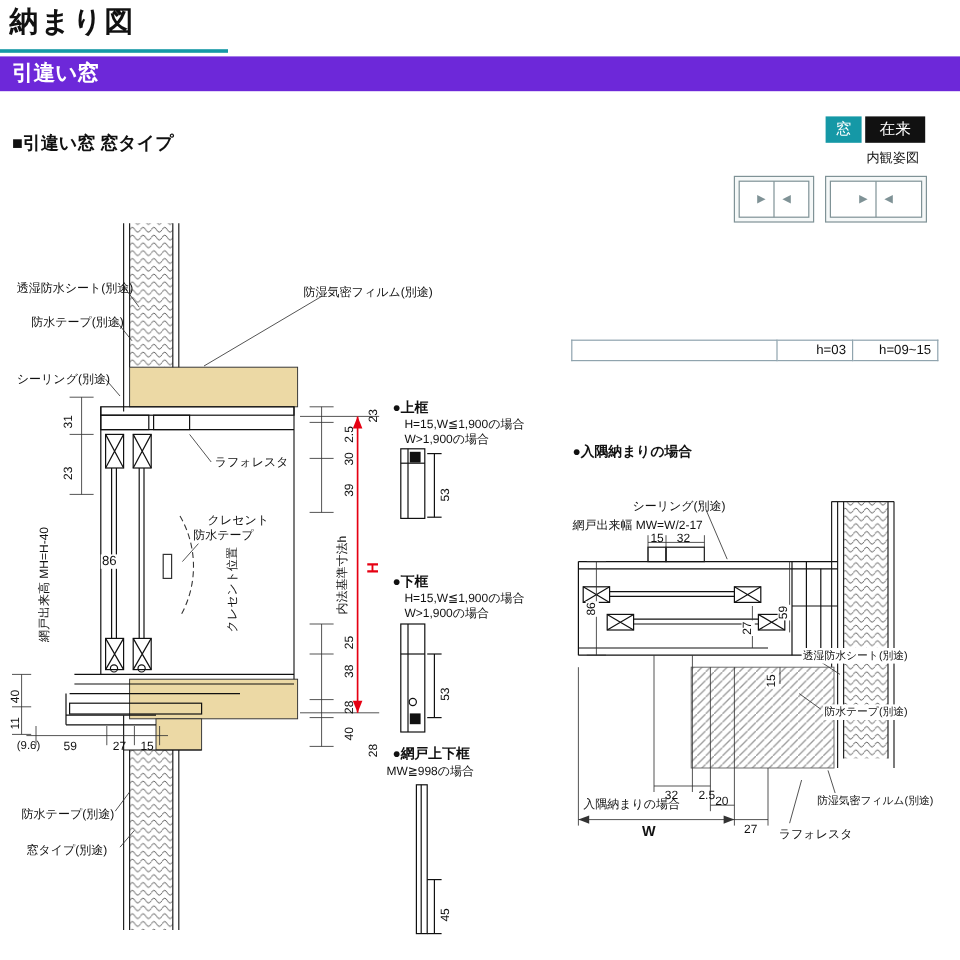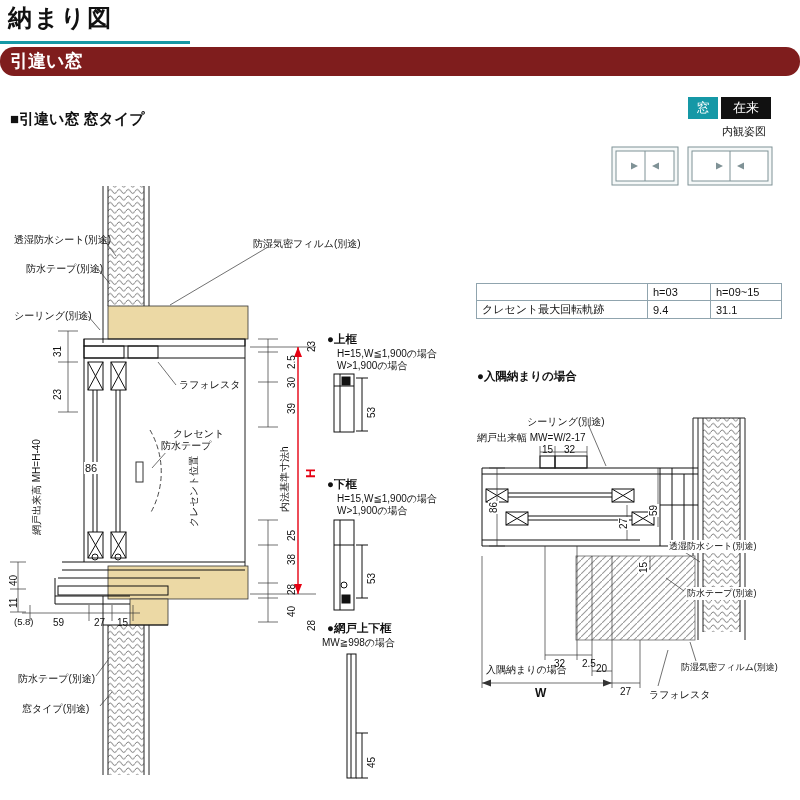--- a/index.html
+++ b/index.html
@@ -1,30 +1,30 @@
 <!DOCTYPE html>
 <html><head>
 <meta charset="utf-8">
 <style>
   html,body{margin:0;padding:0;background:#fff;}
   .page{position:relative;width:800px;height:800px;background:#fff;overflow:hidden;
         font-family:"Liberation Sans",sans-serif;color:#111;}
   .title{position:absolute;left:8px;top:2px;font-size:24px;font-weight:bold;letter-spacing:2px;}
   .title-underline{position:absolute;left:0;top:41px;width:190px;height:3px;background:#1598A6;}
-  .subtitle-bar{position:absolute;left:0;top:47px;width:800px;height:29px;background:#7f1d1d;border-radius:14px;}
+  .subtitle-bar{position:absolute;left:0;top:47px;width:800px;height:29px;background:#6d28d9;}
   .subtitle-bar span{display:block;color:#fff;font-size:18px;font-weight:bold;line-height:29px;padding-left:10px;}
   .sec-head{position:absolute;left:10px;top:110px;font-size:15px;font-weight:bold;}
   .boxed{position:absolute;left:172px;top:109px;font-size:12.5px;font-weight:normal;
          border:1px solid #111;padding:1px 6px;}
   .badge{position:absolute;height:22px;line-height:22px;text-align:center;color:#fff;font-size:13px;}
   .badge-mado{left:688px;top:97px;width:30px;background:#1598A6;}
   .badge-zairai{left:721px;top:97px;width:50px;background:#111;}
   .naikan{position:absolute;left:722px;top:124px;font-size:11px;}
   .spec-table{position:absolute;left:476px;top:283px;border-collapse:collapse;font-size:11px;}
-  .spec-table td{border:1px solid #90a4ae;text-align:left;padding:1px 5px;height:14px;}
+  .spec-table td{border:1px solid #90a4ae;text-align:right;padding:1px 5px;height:14px;}
   .spec-table .lab{width:160px;} .spec-table .c1{width:52px;} .spec-table .c2{width:60px;}
   .a{position:absolute;font-size:10px;white-space:nowrap;}
   .d{position:absolute;font-size:10px;white-space:nowrap;}
   .rot{transform-origin:0 0;transform:rotate(-90deg);}
   .bgw{background:#fff;padding:0 1px;}
   .red{color:#E60012;font-weight:bold;font-size:13px;}
   .mt{font-size:11.5px;font-weight:bold;}
   svg.draw{position:absolute;left:0;top:0;}
 </style>
 </head>
@@ -256,25 +256,20 @@
   <div class="badge badge-zairai">在来</div>
   <div class="naikan">内観姿図</div>
 
   <table class="spec-table">
     <tbody>
         <tr>
       <td class="lab"></td>
       <td class="c1">h=03</td>
       <td class="c2">h=09~15</td>
     </tr>
-    <tr>
-      <td>クレセント最大回転軌跡</td>
-      <td>9.4</td>
-      <td>31.1</td>
-    </tr>
   </tbody>
     </table>
 
   <span class="a" style="left:14px;top:233px">透湿防水シート(別途)</span>
   <span class="a" style="left:26px;top:262px">防水テープ(別途)</span>
   <span class="a" style="left:14px;top:309px">シーリング(別途)</span>
   <span class="a" style="left:253px;top:237px">防湿気密フィルム(別途)</span>
   <span class="a bgw" style="left:178px;top:378px">ラフォレスタ</span>
   <span class="a bgw" style="left:172px;top:427px">クレセント</span>
   <span class="a bgw" style="left:160px;top:439px">防水テープ</span>
@@ -292,21 +287,21 @@
   <span class="d rot" style="left:286px;top:369px">2.5</span>
   <span class="d rot" style="left:286px;top:388px">30</span>
   <span class="d rot" style="left:286px;top:414px">39</span>
   <span class="d rot" style="left:286px;top:541px">25</span>
   <span class="d rot" style="left:286px;top:565px">38</span>
   <span class="d rot" style="left:286px;top:595px">28</span>
   <span class="d rot" style="left:286px;top:617px">40</span>
   <span class="d rot" style="left:306px;top:631px">28</span>
   <span class="d rot" style="left:8px;top:586px">40</span>
   <span class="d rot" style="left:8px;top:608px">11</span>
-  <span class="d" style="left:14px;top:616px;font-size:9.5px">(5.8)</span>
+  <span class="d" style="left:14px;top:616px;font-size:9.5px">(9.6)</span>
   <span class="d" style="left:53px;top:617px">59</span>
   <span class="d" style="left:94px;top:617px">27</span>
   <span class="d" style="left:117px;top:617px">15</span>
 
   <span class="a mt" style="left:327px;top:332px">●上框</span>
   <span class="a" style="left:337px;top:347px">H=15,W≦1,900の場合</span>
   <span class="a" style="left:337px;top:359px">W&gt;1,900の場合</span>
   <span class="d rot" style="left:366px;top:418px">53</span>
   <span class="a mt" style="left:327px;top:477px">●下框</span>
   <span class="a" style="left:337px;top:492px">H=15,W≦1,900の場合</span>

